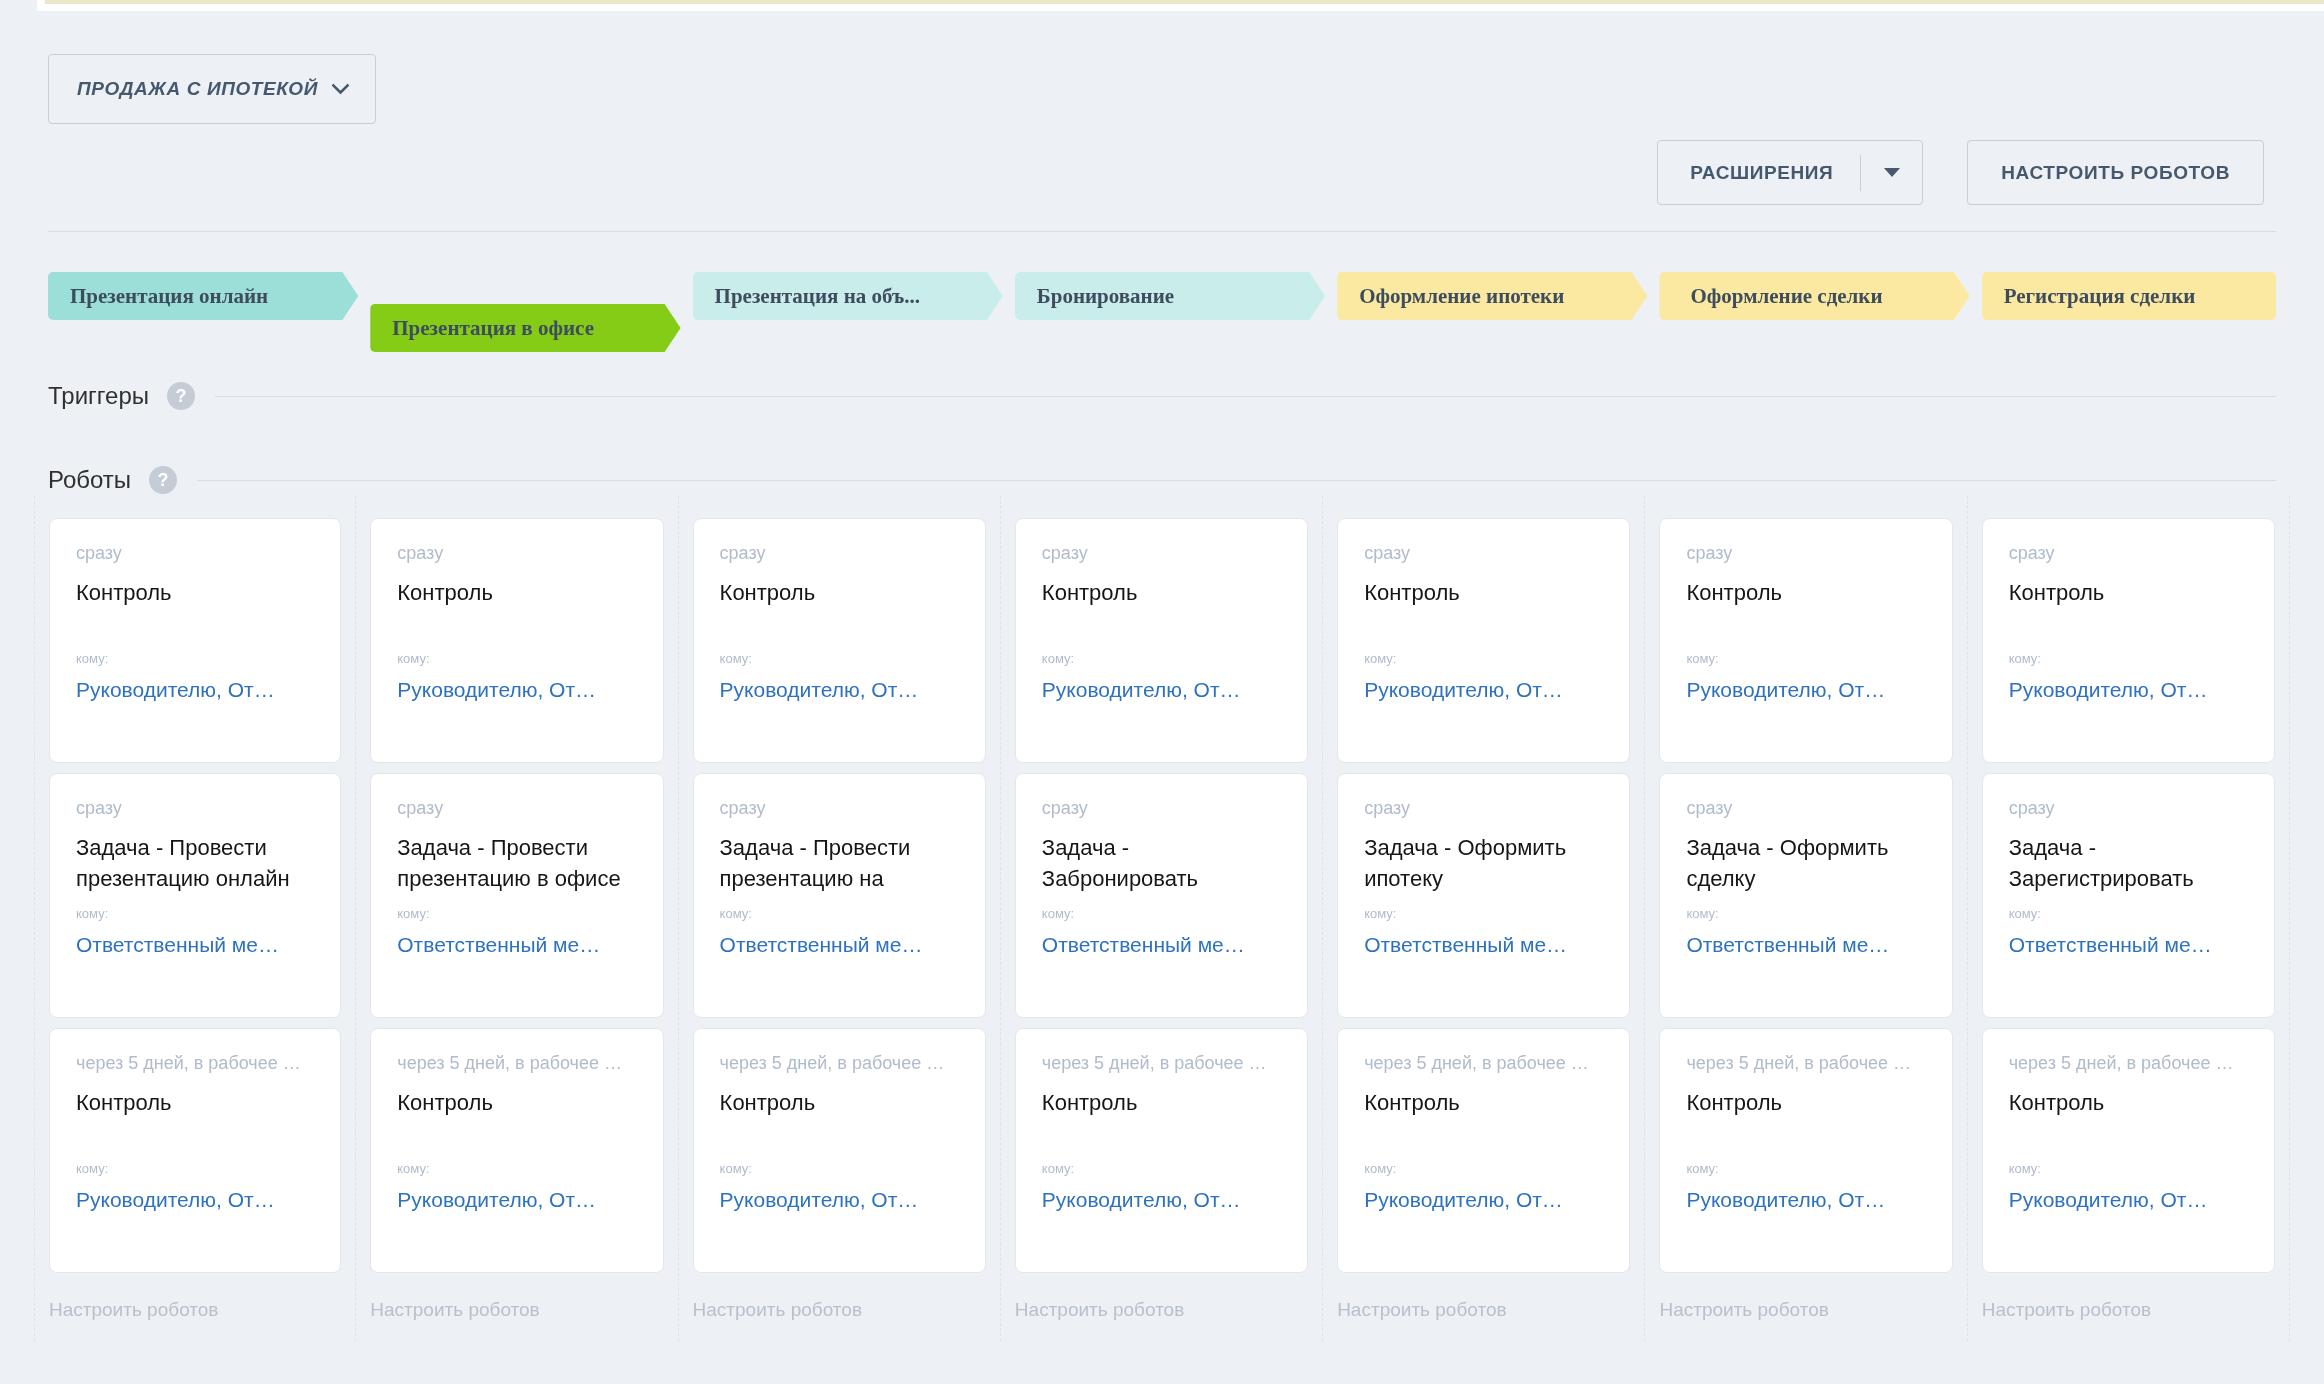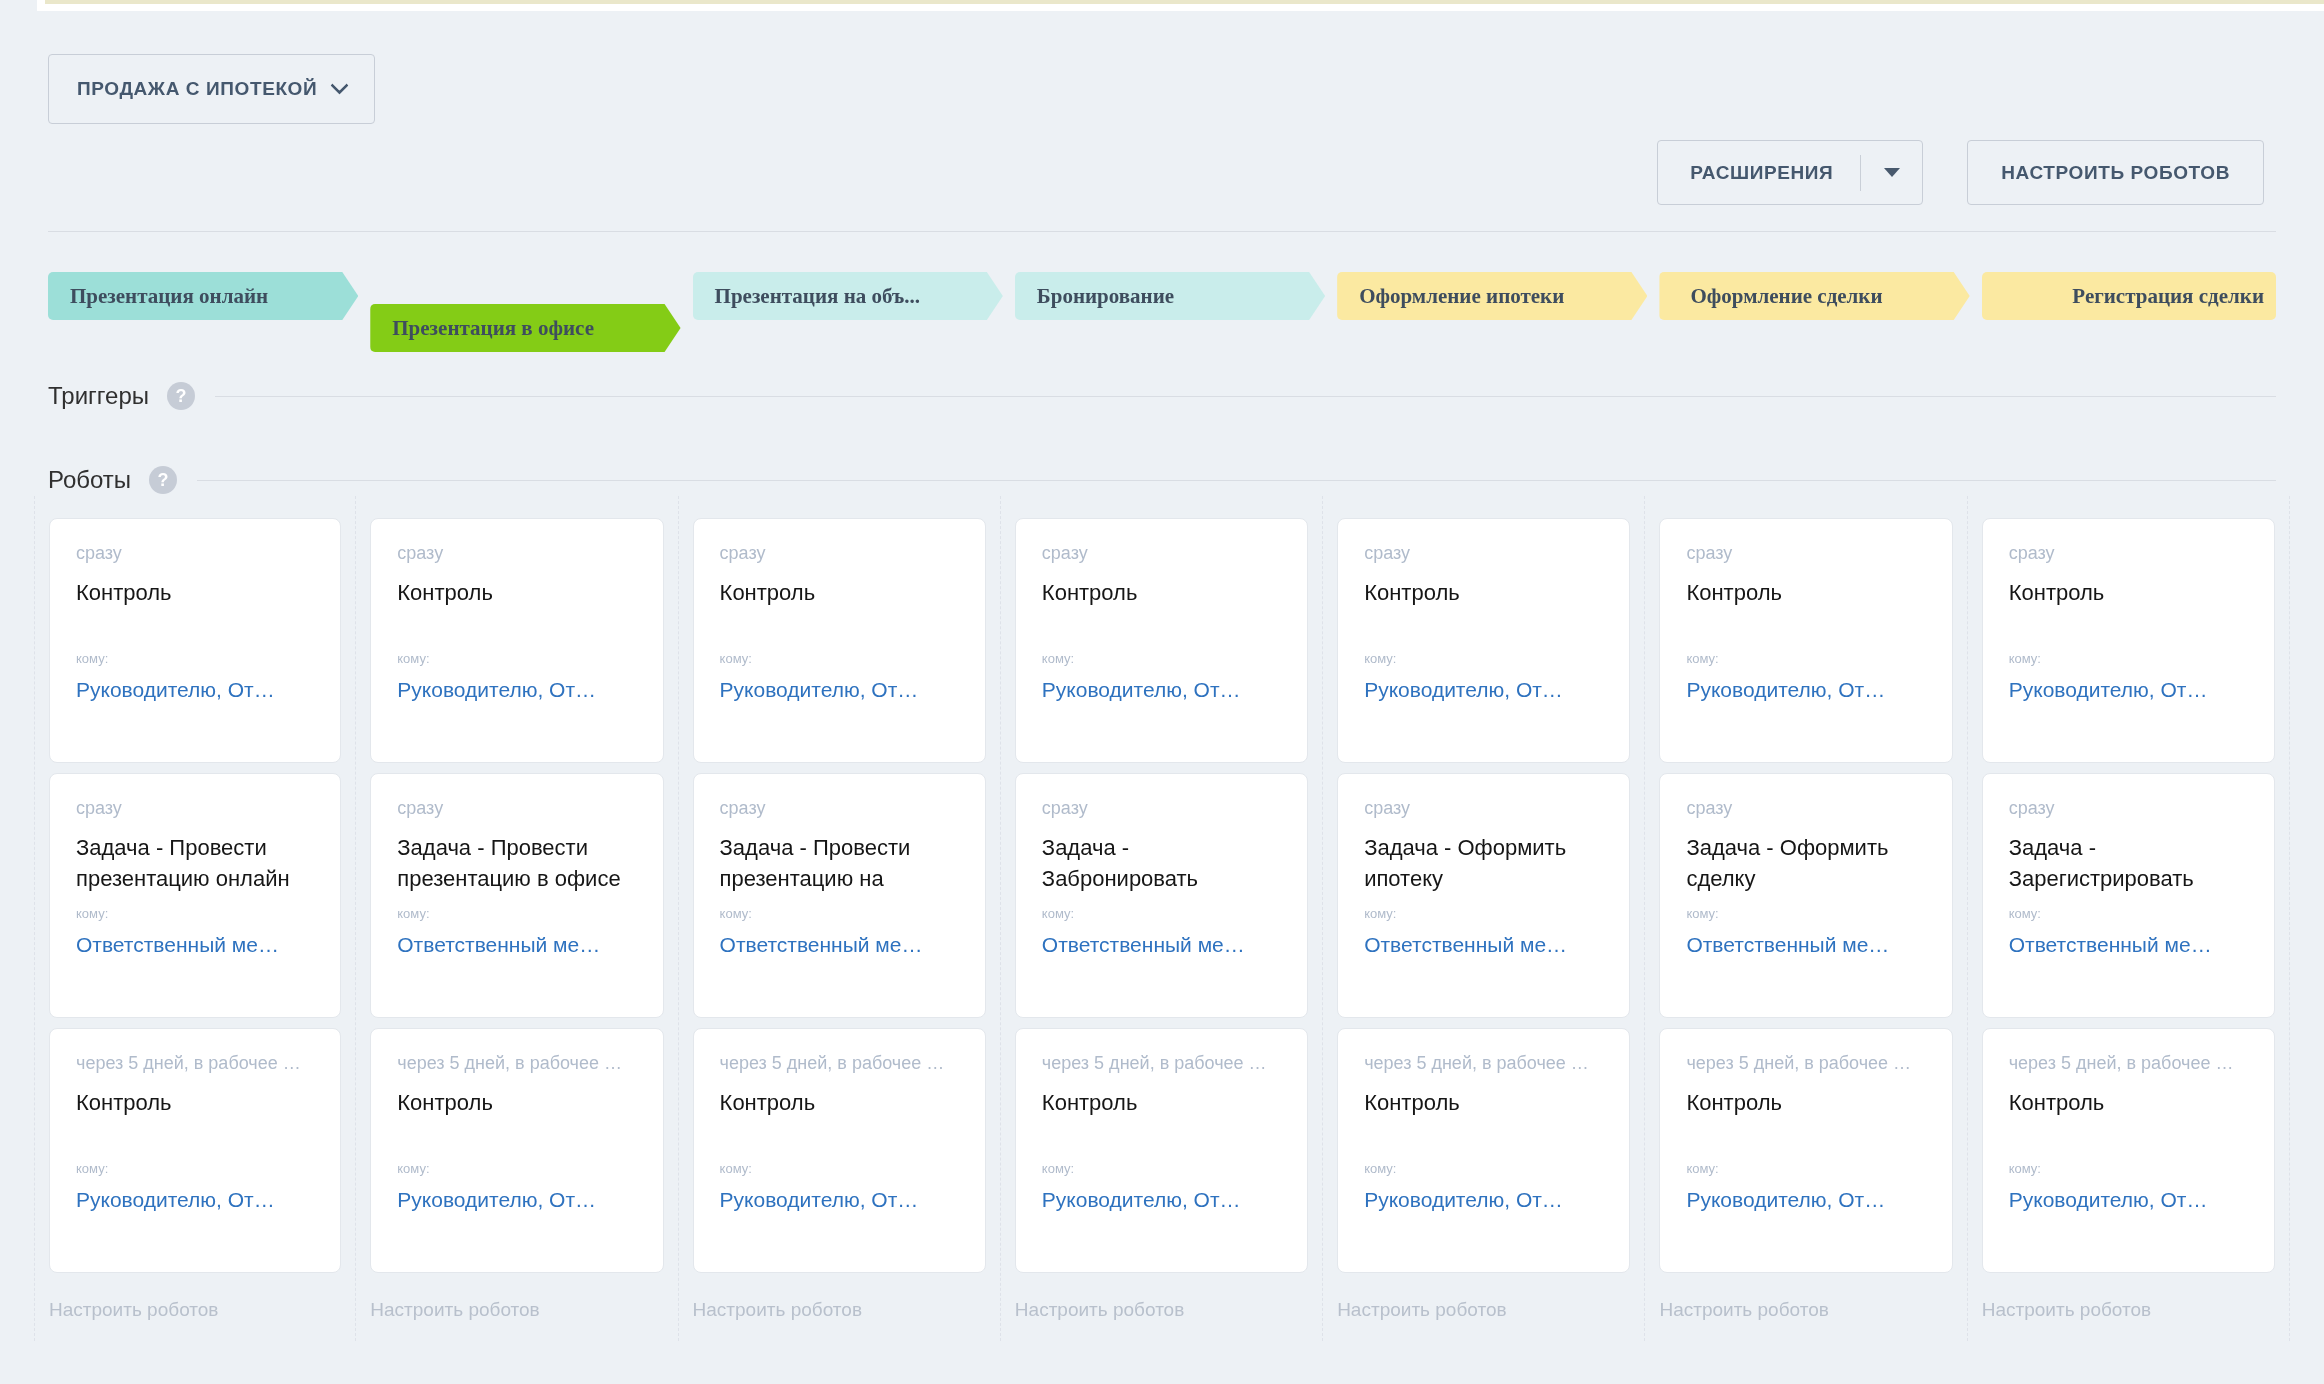--- a/index.html
+++ b/index.html
@@ -19,21 +19,21 @@
 
   
   .pipeline-row { margin:54px 14px 0; }
   .btn {
     display:inline-flex; align-items:center;
     background:transparent; border:1px solid #c8ced7; border-radius:4px;
     color:#45586e; font-family:"Liberation Sans", sans-serif;
     font-size:19px; font-weight:bold; letter-spacing:.6px; cursor:pointer;
     white-space:nowrap;
   }
-  .btn-pipeline { height:70px; padding:0 28px; gap:16px; }
+  .btn-pipeline { height:70px; padding:0 28px; gap:16px;font-style:italic; }
   .chevron-down {
     width:13px; height:13px; margin-top:-7px;
     border-right:3px solid #45586e; border-bottom:3px solid #45586e;
     transform:rotate(45deg); border-radius:1px;
   }
   .actions-row { display:flex; justify-content:flex-end; gap:44px; margin:16px 26px 0; }
   .btn-extensions { height:65px; padding:0 0 0 32px; }
   .btn-vdiv { width:1px; height:36px; background:#c9cfd7; margin:0 23px 0 27px; }
   .caret-down {
     width:0; height:0; margin-right:22px;
@@ -50,21 +50,21 @@
   .stage {
     position:relative; height:48px; line-height:48px;
     width:calc(100% + 16px);
     padding:0 12px 0 22px;
     font-size:21px; font-weight:600; color:#3e4d5e;
     white-space:nowrap; overflow:hidden;
     border-radius:5px; cursor:pointer;
     clip-path:polygon(0 0, calc(100% - 16px) 0, 100% 50%, calc(100% - 16px) 100%, 0 100%);
     font-family:Liberation Serif, serif;
   }
-  .stage.no-arrow { width:100%; clip-path:none;text-align:right; }
+  .stage.no-arrow { width:100%; clip-path:none; }
 
   
   .section-head { display:flex; align-items:center; margin:28px 14px 0; height:32px; }
   .section-head.robots { margin-top:52px; }
   .section-label { font-size:24px; color:#303030; margin-right:18px; }
   .help-badge {
     width:28px; height:28px; border-radius:50%;
     background:#c6ccd6; color:#ffffff;
     font-size:18px; font-weight:bold; text-align:center; line-height:28px;
     cursor:pointer; flex:none;

